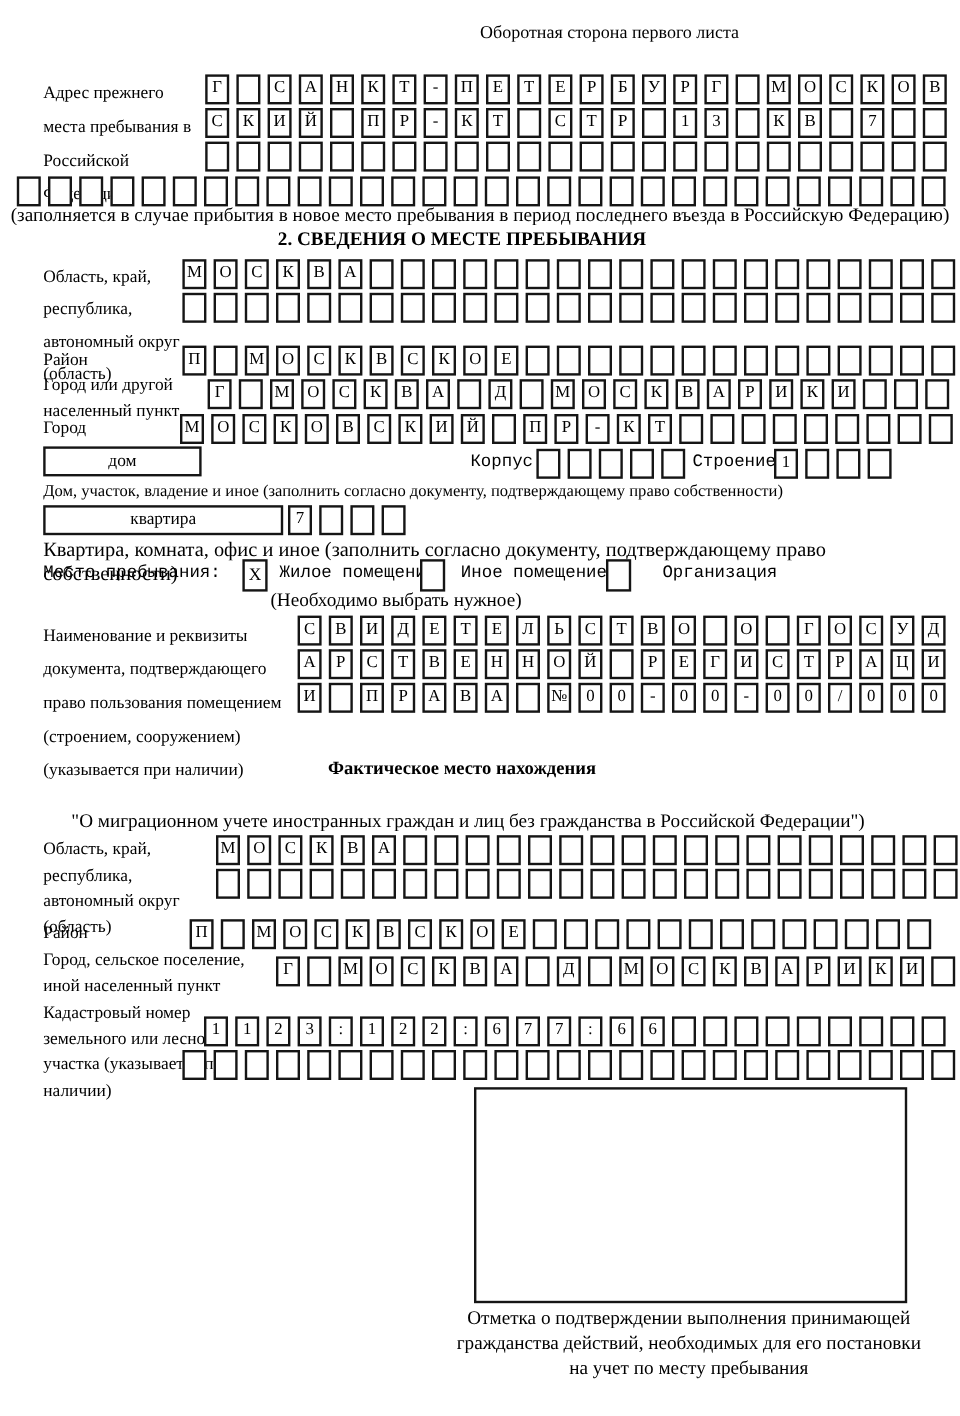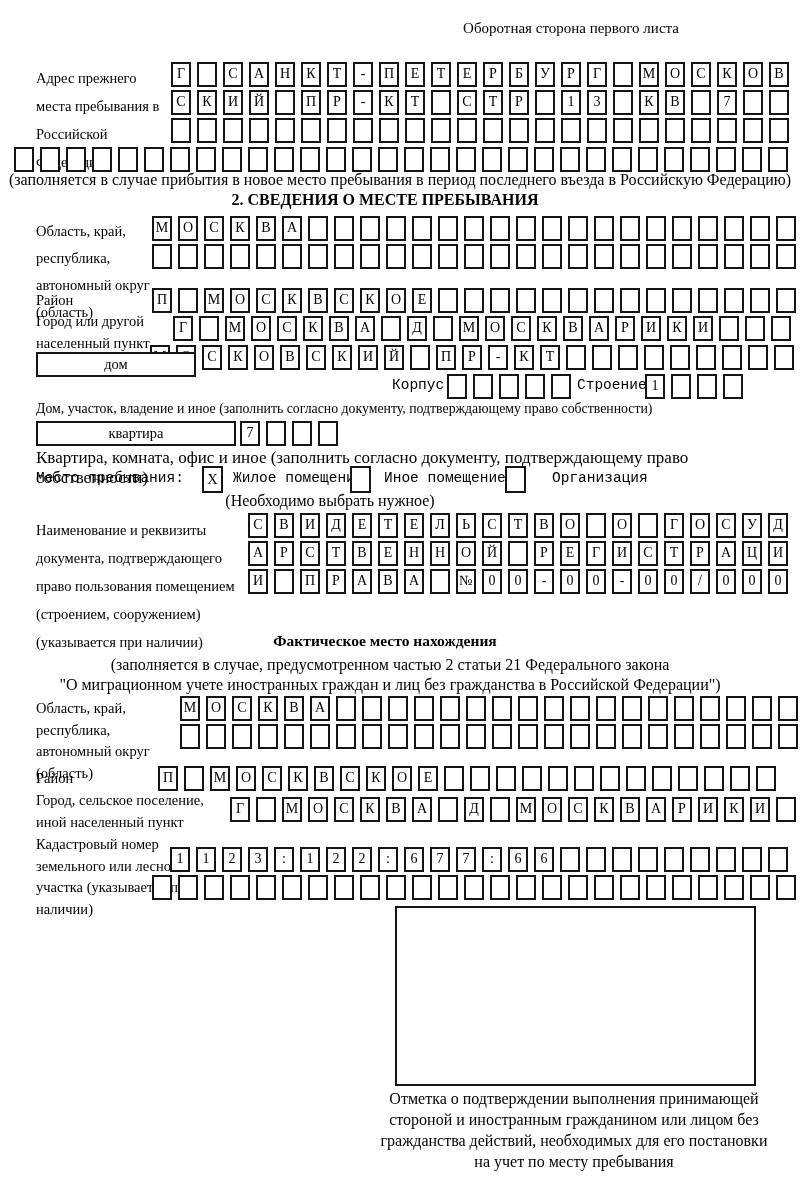--- a/index.html
+++ b/index.html
@@ -1,18 +1,18 @@
 <!DOCTYPE html>
 <html><head>
 <meta charset="utf-8">
 <style>
   html,body{margin:0;padding:0;background:#fff;}
   .page{position:relative;width:800px;height:1180px;background:#ffffff;
         font-family:"Liberation Serif", serif;color:#000;overflow:hidden;}
-  .hdr{position:absolute;left:400px;top:20px;width:342px;text-align:center;font-size:15px;}
+  .hdr{position:absolute;left:400px;top:20px;width:342px;text-align:left;font-size:15px;}
   .lbl{position:absolute;font-size:14.5px;line-height:1.5;}
   .cap{position:absolute;font-size:16px;}
   .center{text-align:center;}
   .sect{position:absolute;font-weight:700;font-size:16px;text-align:center;}
   .cellrow{position:absolute;white-space:nowrap;height:25px;}
   .cell{display:inline-block;width:20px;height:25px;margin-right:6px;border:2px solid #151515;
         box-sizing:border-box;text-align:center;font-size:14px;line-height:20px;vertical-align:top;background:#fff;}
   .wbox{position:absolute;height:25px;border:2px solid #151515;box-sizing:border-box;
         text-align:center;font-size:14.5px;line-height:20px;background:#fff;}
   .cbox{position:absolute;width:21px;height:27px;border:2px solid #151515;box-sizing:border-box;
@@ -42,21 +42,21 @@
 
   <div class="lbl" style="left:36px;top:290px">Район</div>
   <div class="cellrow" style="left:152px;top:288px"><span class="cell">П</span><span class="cell"></span><span class="cell">М</span><span class="cell">О</span><span class="cell">С</span><span class="cell">К</span><span class="cell">В</span><span class="cell">С</span><span class="cell">К</span><span class="cell">О</span><span class="cell">Е</span><span class="cell"></span><span class="cell"></span><span class="cell"></span><span class="cell"></span><span class="cell"></span><span class="cell"></span><span class="cell"></span><span class="cell"></span><span class="cell"></span><span class="cell"></span><span class="cell"></span><span class="cell"></span><span class="cell"></span><span class="cell"></span></div>
 
   <div class="lbl" style="left:36px;top:310px;width:150px;line-height:22px">Город или другой населенный пункт</div>
   <div class="cellrow" style="left:173px;top:316px"><span class="cell">Г</span><span class="cell"></span><span class="cell">М</span><span class="cell">О</span><span class="cell">С</span><span class="cell">К</span><span class="cell">В</span><span class="cell">А</span><span class="cell"></span><span class="cell">Д</span><span class="cell"></span><span class="cell">М</span><span class="cell">О</span><span class="cell">С</span><span class="cell">К</span><span class="cell">В</span><span class="cell">А</span><span class="cell">Р</span><span class="cell">И</span><span class="cell">К</span><span class="cell">И</span><span class="cell"></span><span class="cell"></span><span class="cell"></span></div>
 
   <div class="lbl" style="left:36px;top:347px">Город</div>
   <div class="cellrow" style="left:150px;top:345px"><span class="cell">М</span><span class="cell">О</span><span class="cell">С</span><span class="cell">К</span><span class="cell">О</span><span class="cell">В</span><span class="cell">С</span><span class="cell">К</span><span class="cell">И</span><span class="cell">Й</span><span class="cell"></span><span class="cell">П</span><span class="cell">Р</span><span class="cell">-</span><span class="cell">К</span><span class="cell">Т</span><span class="cell"></span><span class="cell"></span><span class="cell"></span><span class="cell"></span><span class="cell"></span><span class="cell"></span><span class="cell"></span><span class="cell"></span><span class="cell"></span></div>
 
-  <div class="wbox" style="left:36px;top:352px;width:160px">дом</div>
+  <div class="wbox" style="left:36px;top:372px;width:132px">дом</div>
   <div class="inl" style="left:392px;top:377px">Корпус</div>
   <div class="cellrow" style="left:447px;top:374px"><span class="cell"></span><span class="cell"></span><span class="cell"></span><span class="cell"></span><span class="cell"></span></div>
   <div class="inl" style="left:577px;top:377px">Строение</div>
   <div class="cellrow" style="left:645px;top:374px"><span class="cell">1</span><span class="cell"></span><span class="cell"></span><span class="cell"></span></div>
   <div class="cap" style="left:36px;top:401px;font-size:13.8px">Дом, участок, владение и иное (заполнить согласно документу, подтверждающему право собственности)</div>
 
   <div class="wbox" style="left:36px;top:421px;width:200px">квартира</div>
   <div class="cellrow" style="left:240px;top:421px"><span class="cell">7</span><span class="cell"></span><span class="cell"></span><span class="cell"></span></div>
   <div class="cap" style="left:36px;top:448px;font-size:17px">Квартира, комната, офис и иное (заполнить согласно документу, подтверждающему право собственности)</div>
 
@@ -68,38 +68,36 @@
   <div class="cbox" style="left:505px;top:466px"></div>
   <div class="inl" style="left:552px;top:470px">Организация</div>
   <div class="cap center" style="left:130px;top:492px;width:400px">(Необходимо выбрать нужное)</div>
 
   <div class="lbl" style="left:36px;top:516px;width:212px;line-height:28px">Наименование и реквизиты документа, подтверждающего право пользования помещением (строением, сооружением) (указывается при наличии)</div>
   <div class="cellrow" style="left:248px;top:513px"><span class="cell">С</span><span class="cell">В</span><span class="cell">И</span><span class="cell">Д</span><span class="cell">Е</span><span class="cell">Т</span><span class="cell">Е</span><span class="cell">Л</span><span class="cell">Ь</span><span class="cell">С</span><span class="cell">Т</span><span class="cell">В</span><span class="cell">О</span><span class="cell"></span><span class="cell">О</span><span class="cell"></span><span class="cell">Г</span><span class="cell">О</span><span class="cell">С</span><span class="cell">У</span><span class="cell">Д</span></div>
   <div class="cellrow" style="left:248px;top:541px"><span class="cell">А</span><span class="cell">Р</span><span class="cell">С</span><span class="cell">Т</span><span class="cell">В</span><span class="cell">Е</span><span class="cell">Н</span><span class="cell">Н</span><span class="cell">О</span><span class="cell">Й</span><span class="cell"></span><span class="cell">Р</span><span class="cell">Е</span><span class="cell">Г</span><span class="cell">И</span><span class="cell">С</span><span class="cell">Т</span><span class="cell">Р</span><span class="cell">А</span><span class="cell">Ц</span><span class="cell">И</span></div>
   <div class="cellrow" style="left:248px;top:569px"><span class="cell">И</span><span class="cell"></span><span class="cell">П</span><span class="cell">Р</span><span class="cell">А</span><span class="cell">В</span><span class="cell">А</span><span class="cell"></span><span class="cell">№</span><span class="cell">0</span><span class="cell">0</span><span class="cell">-</span><span class="cell">0</span><span class="cell">0</span><span class="cell">-</span><span class="cell">0</span><span class="cell">0</span><span class="cell">/</span><span class="cell">0</span><span class="cell">0</span><span class="cell">0</span></div>
 
   <div class="sect" style="left:0;top:632px;width:770px;font-size:15.5px">Фактическое место нахождения</div>
-  <div class="cap center" style="left:0;top:656px;width:780px">(заполняется в случае, предусмотренном частью 2 статьи 21 Федерального закона</div>
   <div class="cap center" style="left:0;top:676px;width:780px">"О миграционном учете иностранных граждан и лиц без гражданства в Российской Федерации")</div>
 
   <div class="lbl" style="left:36px;top:698px;width:150px;line-height:21.5px">Область, край, республика, автономный округ (область)</div>
   <div class="cellrow" style="left:180px;top:696px"><span class="cell">М</span><span class="cell">О</span><span class="cell">С</span><span class="cell">К</span><span class="cell">В</span><span class="cell">А</span><span class="cell"></span><span class="cell"></span><span class="cell"></span><span class="cell"></span><span class="cell"></span><span class="cell"></span><span class="cell"></span><span class="cell"></span><span class="cell"></span><span class="cell"></span><span class="cell"></span><span class="cell"></span><span class="cell"></span><span class="cell"></span><span class="cell"></span><span class="cell"></span><span class="cell"></span><span class="cell"></span></div>
   <div class="cellrow" style="left:180px;top:724px"><span class="cell"></span><span class="cell"></span><span class="cell"></span><span class="cell"></span><span class="cell"></span><span class="cell"></span><span class="cell"></span><span class="cell"></span><span class="cell"></span><span class="cell"></span><span class="cell"></span><span class="cell"></span><span class="cell"></span><span class="cell"></span><span class="cell"></span><span class="cell"></span><span class="cell"></span><span class="cell"></span><span class="cell"></span><span class="cell"></span><span class="cell"></span><span class="cell"></span><span class="cell"></span><span class="cell"></span></div>
 
   <div class="lbl" style="left:36px;top:768px">Район</div>
   <div class="cellrow" style="left:158px;top:766px"><span class="cell">П</span><span class="cell"></span><span class="cell">М</span><span class="cell">О</span><span class="cell">С</span><span class="cell">К</span><span class="cell">В</span><span class="cell">С</span><span class="cell">К</span><span class="cell">О</span><span class="cell">Е</span><span class="cell"></span><span class="cell"></span><span class="cell"></span><span class="cell"></span><span class="cell"></span><span class="cell"></span><span class="cell"></span><span class="cell"></span><span class="cell"></span><span class="cell"></span><span class="cell"></span><span class="cell"></span><span class="cell"></span></div>
 
   <div class="lbl" style="left:36px;top:789px;width:200px;line-height:22px">Город, сельское поселение, иной населенный пункт</div>
   <div class="cellrow" style="left:230px;top:797px"><span class="cell">Г</span><span class="cell"></span><span class="cell">М</span><span class="cell">О</span><span class="cell">С</span><span class="cell">К</span><span class="cell">В</span><span class="cell">А</span><span class="cell"></span><span class="cell">Д</span><span class="cell"></span><span class="cell">М</span><span class="cell">О</span><span class="cell">С</span><span class="cell">К</span><span class="cell">В</span><span class="cell">А</span><span class="cell">Р</span><span class="cell">И</span><span class="cell">К</span><span class="cell">И</span><span class="cell"></span></div>
 
   <div class="lbl" style="left:36px;top:834px;width:172px;line-height:21.5px">Кадастровый номер земельного или лесного участка (указывается при наличии)</div>
   <div class="cellrow" style="left:170px;top:847px"><span class="cell">1</span><span class="cell">1</span><span class="cell">2</span><span class="cell">3</span><span class="cell">:</span><span class="cell">1</span><span class="cell">2</span><span class="cell">2</span><span class="cell">:</span><span class="cell">6</span><span class="cell">7</span><span class="cell">7</span><span class="cell">:</span><span class="cell">6</span><span class="cell">6</span><span class="cell"></span><span class="cell"></span><span class="cell"></span><span class="cell"></span><span class="cell"></span><span class="cell"></span><span class="cell"></span><span class="cell"></span><span class="cell"></span></div>
   <div class="cellrow" style="left:152px;top:875px"><span class="cell"></span><span class="cell"></span><span class="cell"></span><span class="cell"></span><span class="cell"></span><span class="cell"></span><span class="cell"></span><span class="cell"></span><span class="cell"></span><span class="cell"></span><span class="cell"></span><span class="cell"></span><span class="cell"></span><span class="cell"></span><span class="cell"></span><span class="cell"></span><span class="cell"></span><span class="cell"></span><span class="cell"></span><span class="cell"></span><span class="cell"></span><span class="cell"></span><span class="cell"></span><span class="cell"></span><span class="cell"></span></div>
 
   <div class="stamp" style="left:395px;top:906px;width:357px;height:176px"></div>
   <div class="cap center" style="left:348px;top:1088px;width:452px;line-height:21px">
     <div>Отметка о подтверждении выполнения принимающей</div>
-    <div>стороной и иностранным гражданином или лицом без</div>
     <div>гражданства действий, необходимых для его постановки</div>
     <div>на учет по месту пребывания</div>
   </div>
 
 </div>
 
 </body></html>

